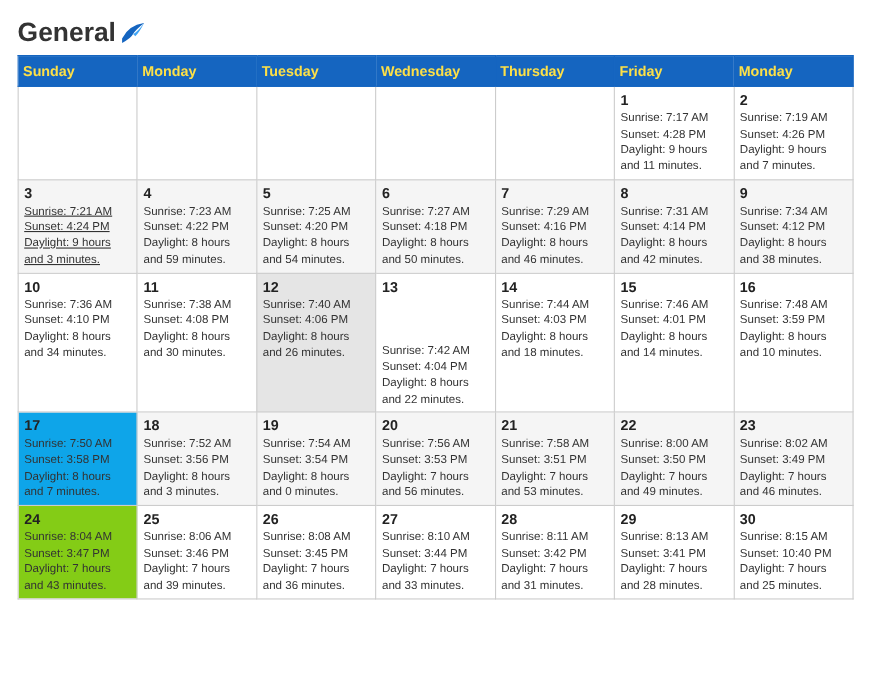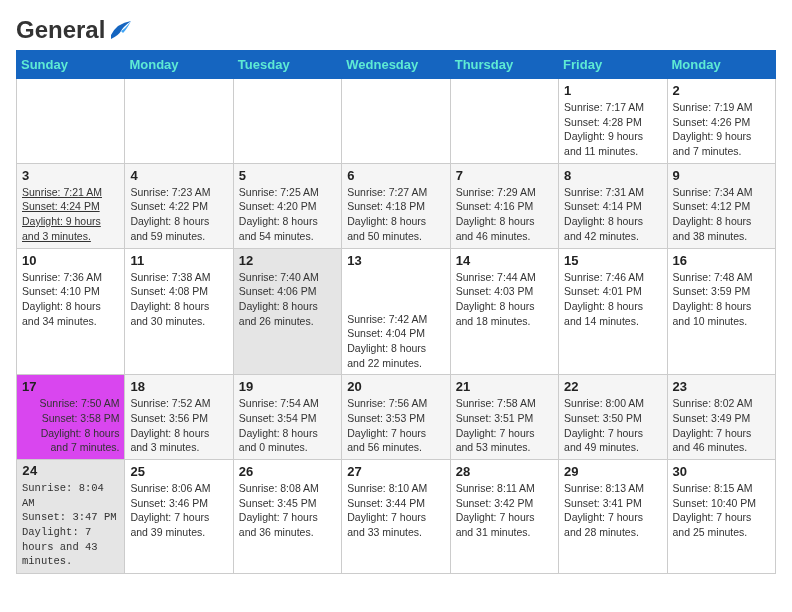--- a/index.html
+++ b/index.html
@@ -32,21 +32,21 @@
     .location {
       font-size: 16px;
       color: #444;
     }
     .calendar {
       width: 100%;
       border-collapse: collapse;
     }
     .calendar th {
       background: #1565c0;
-      color: #5eead4;
+      color: #fde047;
       font-size: 13px;
       font-weight: bold;
       padding: 6px 4px;
       text-align: left;
       border: 1px solid #1565c0;
     }
     .calendar td {
       vertical-align: top;
       border: 1px solid #ccc;
       padding: 4px 5px;
@@ -212,23 +212,23 @@
 Daylight: 8 hours and 14 minutes.</div>
         </td>
         <td style="background: rgb(255, 255, 255);">
           <span class="day-number">16</span>
           <div class="day-detail" style="white-space: pre-line;">Sunrise: 7:48 AM
 Sunset: 3:59 PM
 Daylight: 8 hours and 10 minutes.</div>
         </td>
       </tr>
       <tr>
-        <td style="background: #d946ef;">
+        <td style="background: #0ea5e9;">
           <span class="day-number">17</span>
-          <div class="day-detail" style="white-space: pre-line; text-align: right;">Sunrise: 7:50 AM
+          <div class="day-detail" style="white-space: pre-line;">Sunrise: 7:50 AM
 Sunset: 3:58 PM
 Daylight: 8 hours and 7 minutes.</div>
         </td>
         <td style="background: rgb(245, 245, 245);">
           <span class="day-number">18</span>
           <div class="day-detail" style="white-space: pre-line;">Sunrise: 7:52 AM
 Sunset: 3:56 PM
 Daylight: 8 hours and 3 minutes.</div>
         </td>
         <td style="background: rgb(245, 245, 245);">
@@ -256,21 +256,21 @@
 Daylight: 7 hours and 49 minutes.</div>
         </td>
         <td style="background: rgb(245, 245, 245);">
           <span class="day-number">23</span>
           <div class="day-detail" style="white-space: pre-line;">Sunrise: 8:02 AM
 Sunset: 3:49 PM
 Daylight: 7 hours and 46 minutes.</div>
         </td>
       </tr>
       <tr>
-        <td style="background: #e5e5e5; font-family: Liberation Mono, monospace;">
+        <td style="background: #84cc16;">
           <span class="day-number">24</span>
           <div class="day-detail" style="white-space: pre-line;">Sunrise: 8:04 AM
 Sunset: 3:47 PM
 Daylight: 7 hours and 43 minutes.</div>
         </td>
         <td style="background: rgb(255, 255, 255);">
           <span class="day-number">25</span>
           <div class="day-detail" style="white-space: pre-line;">Sunrise: 8:06 AM
 Sunset: 3:46 PM
 Daylight: 7 hours and 39 minutes.</div>

